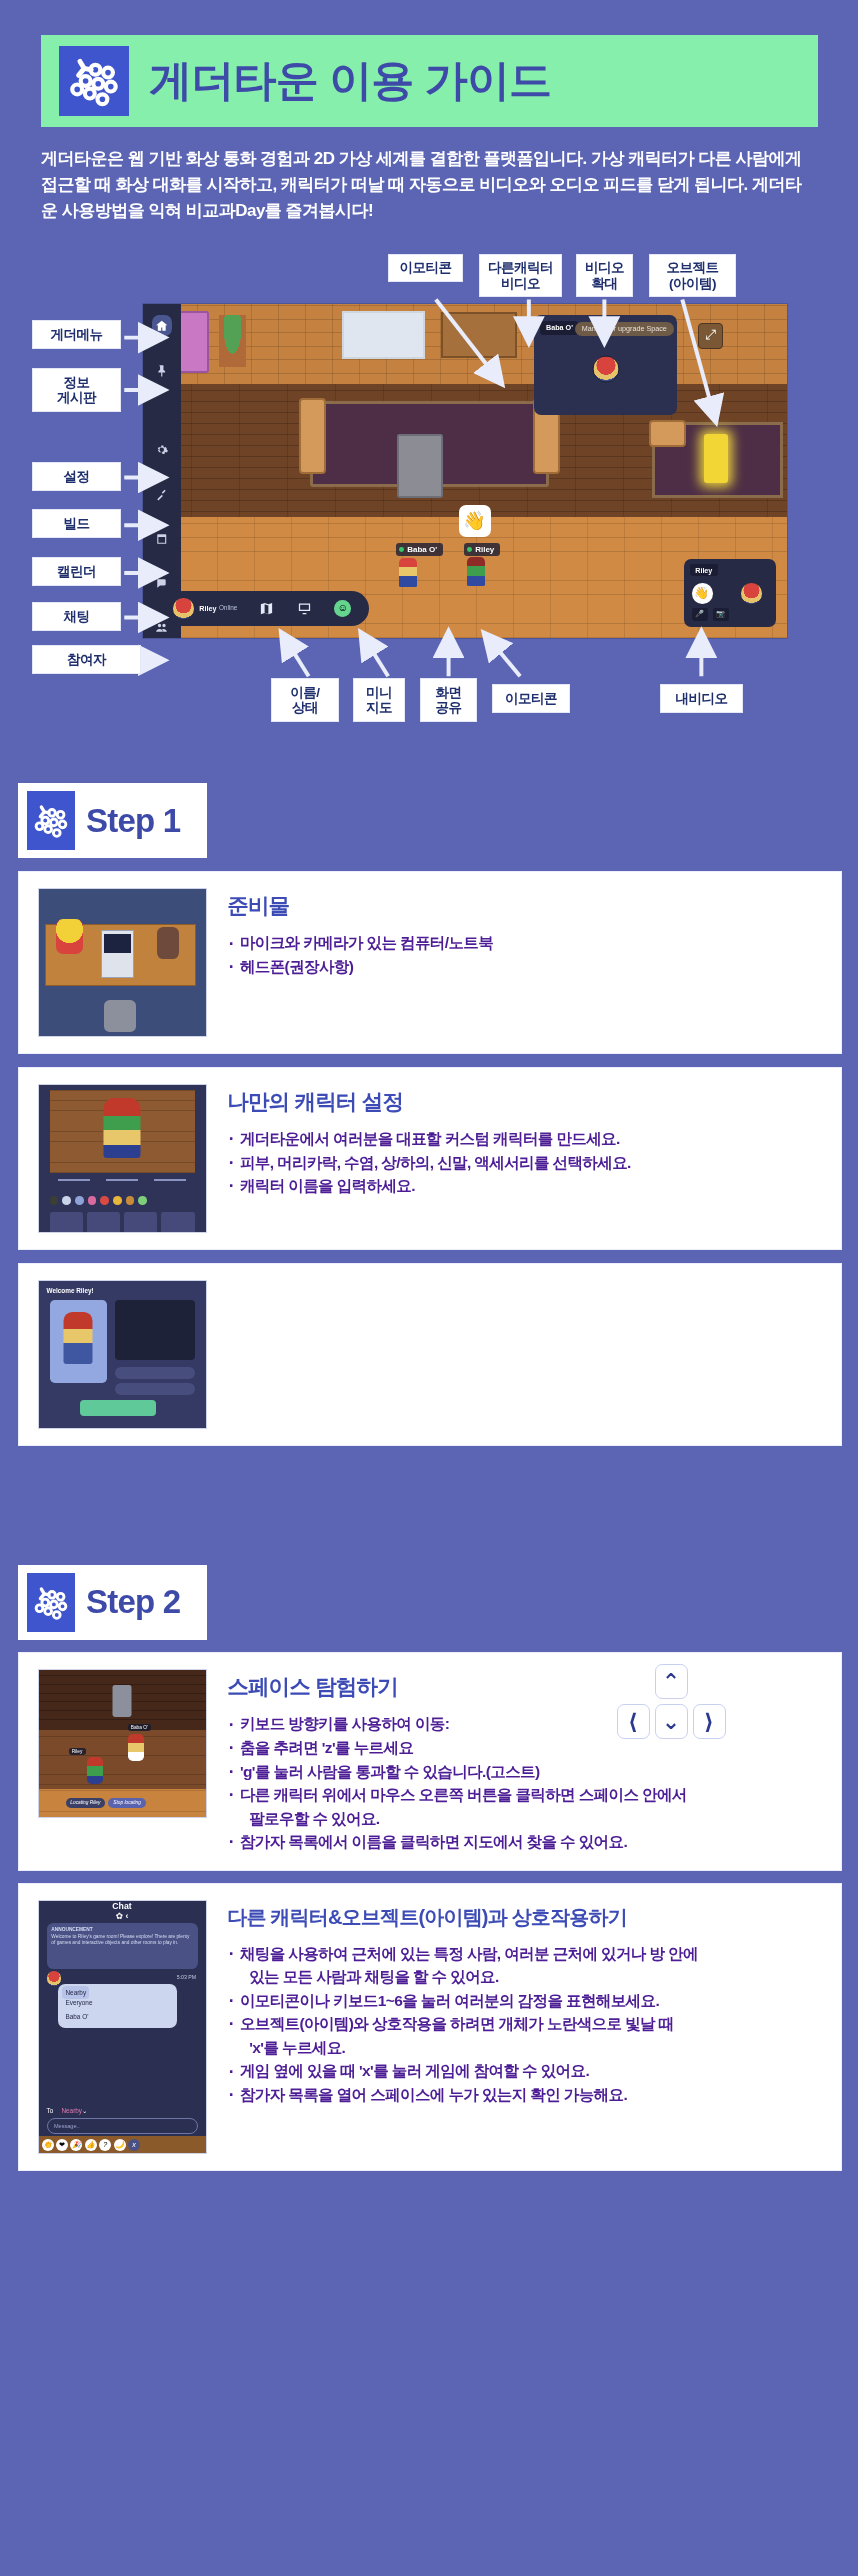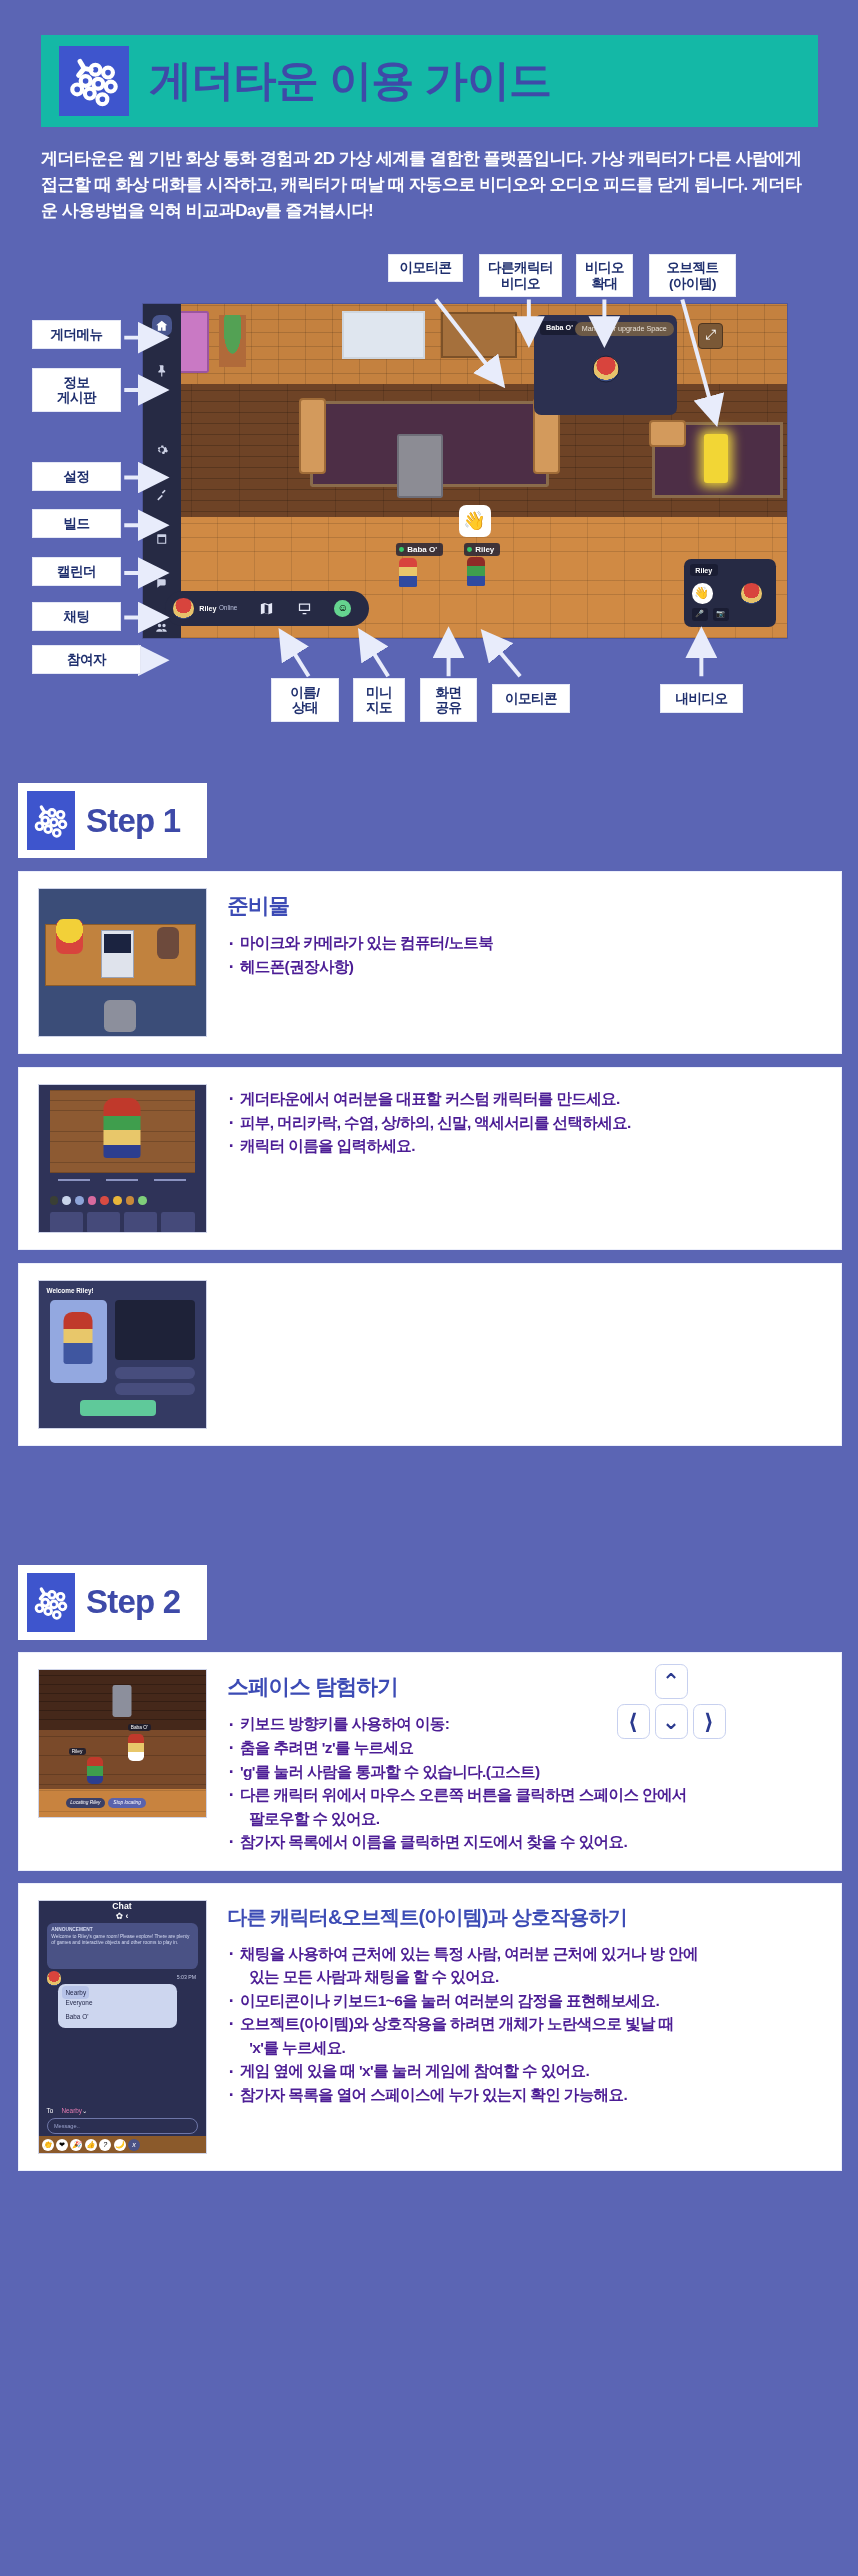--- a/index.html
+++ b/index.html
@@ -7,21 +7,21 @@
   html, body {
     width: 859px;
     background: #5b65b4;
     font-family: "Liberation Sans", "DejaVu Sans", sans-serif;
   }
   body { width: 859px; min-height: 2576px; position: relative; overflow-x: hidden; }
 
   
   .header-wrap { padding: 35px 41px 0 41px; }
   .title-bar {
-    background: #14b8a6;
+    background: #86efac;
     display: flex;
     align-items: center;
     padding: 11px 17.5px;
     gap: 20.7px;
   }
   .logo-box {
     width: 70px; height: 70px;
     background: #3e55cd;
     flex: 0 0 70px;
     position: relative;
@@ -585,20 +585,21 @@
         <i style="background:#7fcf7a"></i>
     </span>
     <span class="grid">
         <i></i>
         <i></i>
         <i></i>
         <i></i>
       </span>
   </div>
   <div class="card-body">
+    <div class="card-title">나만의 캐릭터 설정</div>
     <ul class="bullets">
       <li class="bullet">게더타운에서 여러분을 대표할 커스텀 캐릭터를 만드세요.</li>
       <li class="bullet">피부, 머리카락, 수염, 상/하의, 신말, 액세서리를 선택하세요.</li>
       <li class="bullet">캐릭터 이름을 입력하세요.</li>
     </ul>
   </div>
 </div>
 
 
 <div class="card">

